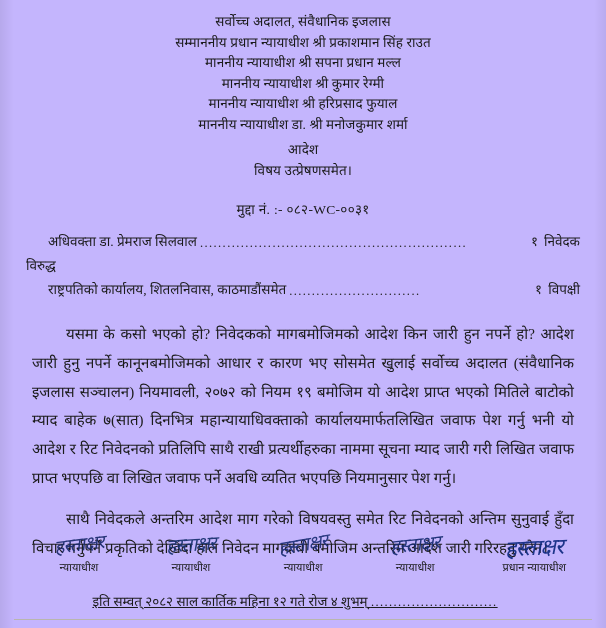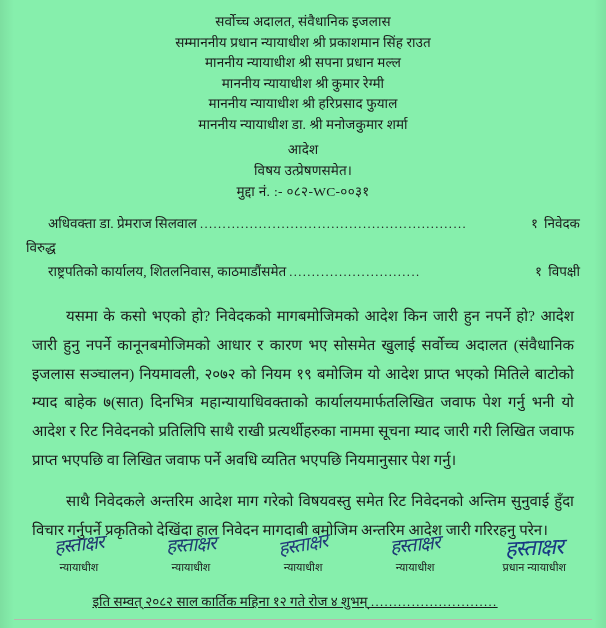--- a/index.html
+++ b/index.html
@@ -11,21 +11,21 @@
     height: 628px;
     background: #ffffff;
     font-family: "Liberation Serif", "DejaVu Serif", serif;
     color: #1b1b1b;
     overflow: hidden;
   }
   .page {
     position: relative;
     width: 606px;
     height: 628px;
-    background: #86efac;
+    background: #c4b5fd;
     box-sizing: border-box;
     padding: 10px 26px 0 26px;
     overflow: hidden;
   }
   
   .page:before {
     content: "";
     position: absolute;
     left: 0; top: 0; bottom: 0;
     width: 14px;
@@ -52,32 +52,32 @@
     white-space: nowrap;
   }
   .order-word {
     margin-top: 5px;
   }
   .subject-line {
   }
   .case-no {
     text-align: center;
     font-size: 13.5px;
-    margin-top: 1px;
+    margin-top: 19px;
     letter-spacing: 0.3px;
   }
 
   .party-block {
     margin-top: 13px;
     font-size: 13.5px;
     line-height: 1.7;
   }
   .party-row {
     display: flex;
-    align-items: center;
+    align-items: flex-end;
     white-space: nowrap;
     padding-left: 22px;
   }
   .party-name {
     flex: 0 0 auto;
   }
   .party-dots {
     flex: 1 1 auto;
     overflow: hidden;
     white-space: nowrap;

